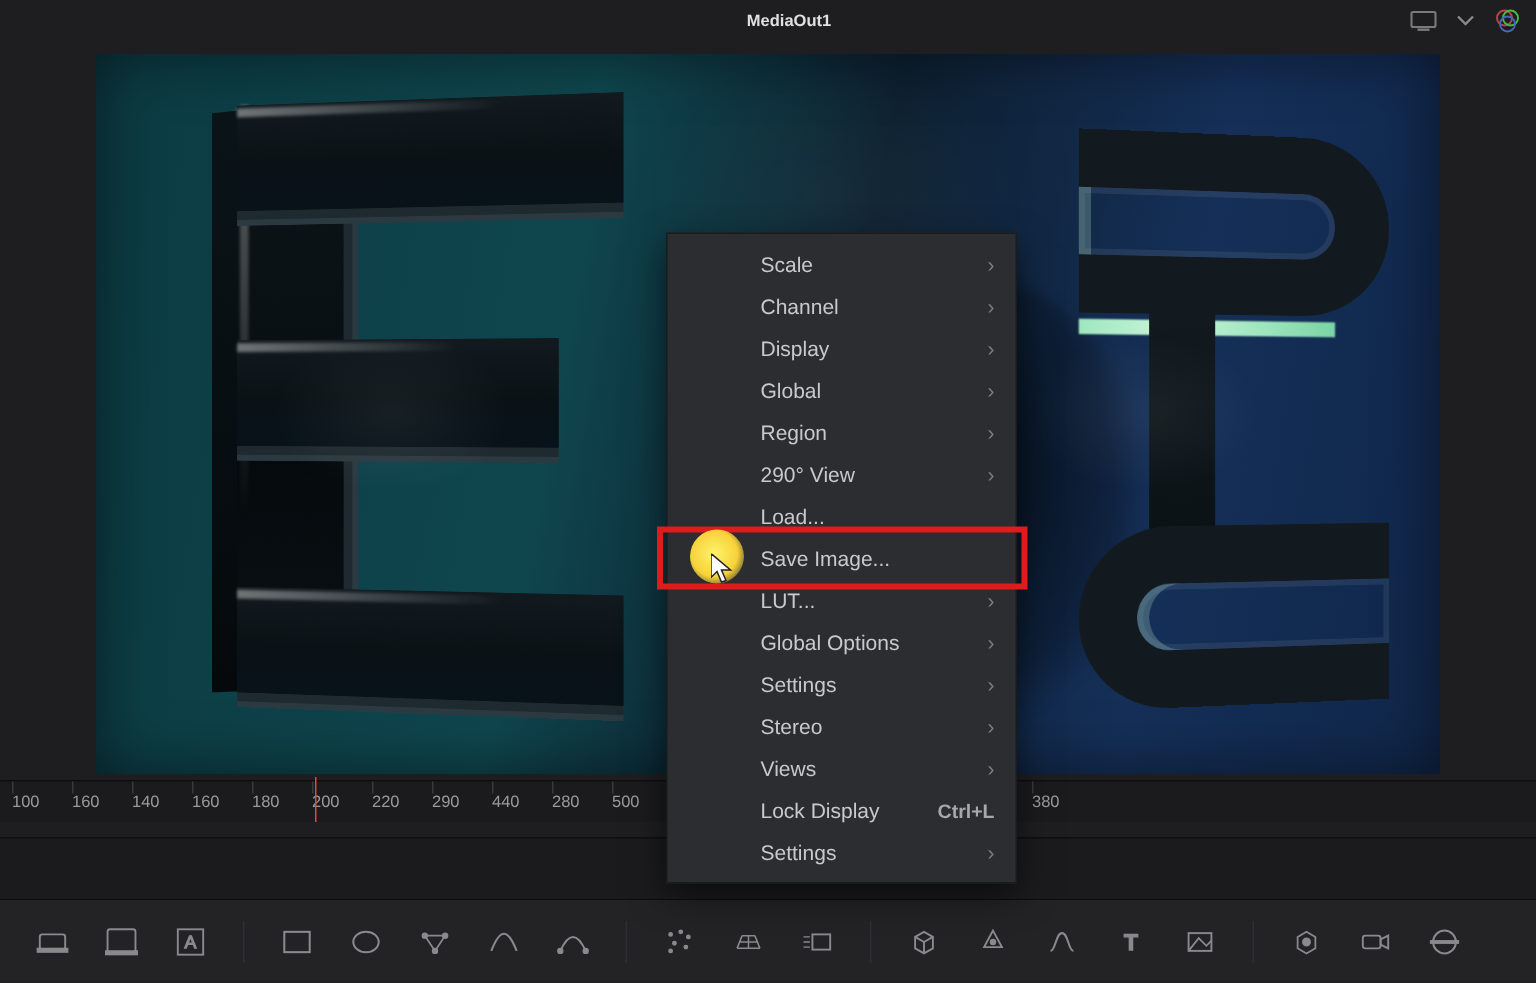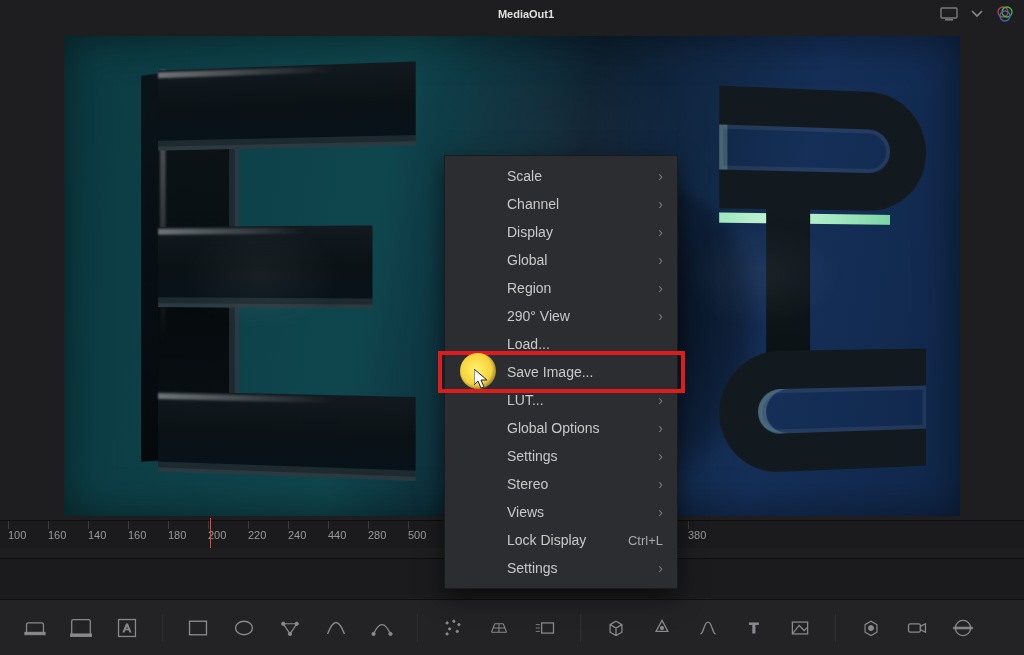--- a/index.html
+++ b/index.html
@@ -191,21 +191,21 @@
     font-size: 14px;
   }
   .cm-item {
     display: flex; align-items: center; justify-content: space-between;
     padding: 6px 14px;
     color: #c9c9cb;
     cursor: default;
     margin-left: 48px;
   }
   .cm-item .arrow { color: #7d7d80; font-size: 14px; }
-  .cm-item .shortcut { color: #a8a8ab; font-size: 13px; }
+  .cm-item .shortcut { color: #a8a8ab; font-size: 13px; font-weight: bold; }
 
   .highlight-box{
     position:absolute;
     left: 438px; top: 351px;
     width: 247px; height: 42px;
     border: 4px solid #e01b1b;
     z-index: 60;
     pointer-events:none;
   }
   .cursor-dot{
@@ -283,21 +283,21 @@
 
 <div class="ruler" id="ruler">
     <div style="width: 8px;"></div>
     <div class="tick">100</div>
     <div class="tick">160</div>
     <div class="tick">140</div>
     <div class="tick">160</div>
     <div class="tick">180</div>
     <div class="tick">200</div>
     <div class="tick">220</div>
-    <div class="tick">240</div>
+    <div class="tick">290</div>
     <div class="tick">440</div>
     <div class="tick">280</div>
     <div class="tick">500</div>
     <div class="tick">320</div>
     <div class="tick">340</div>
     <div class="tick">360</div>
     <div class="tick">380</div>
     <div class="tick">400</div>
     <div class="tick">420</div>
     <div class="tick">380</div>

